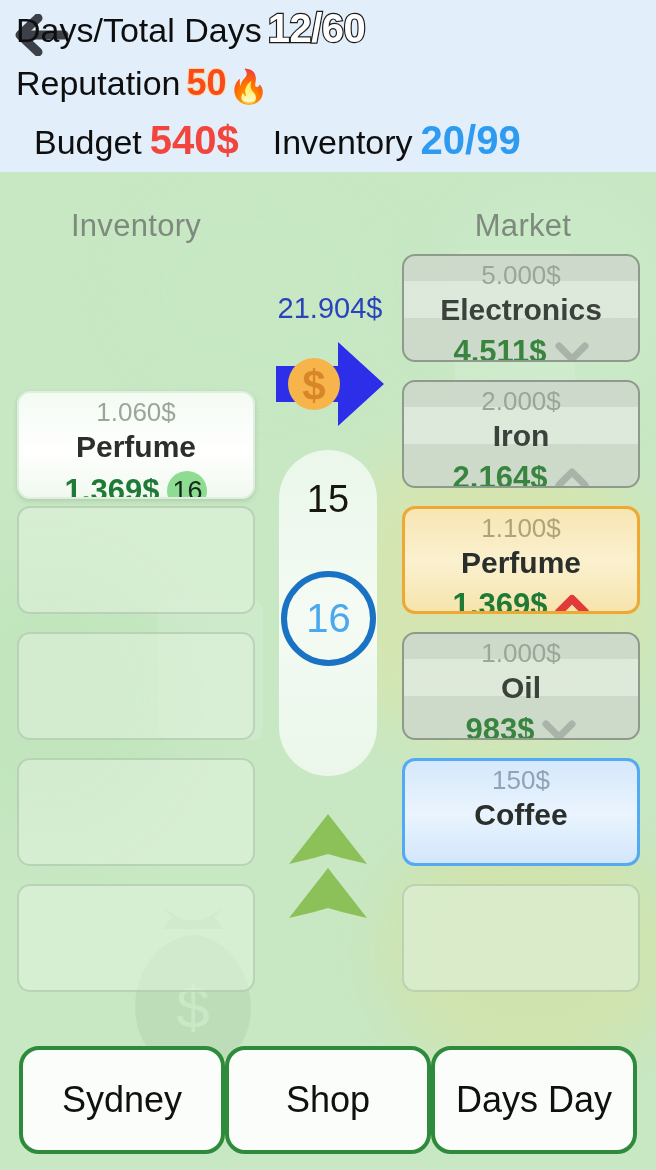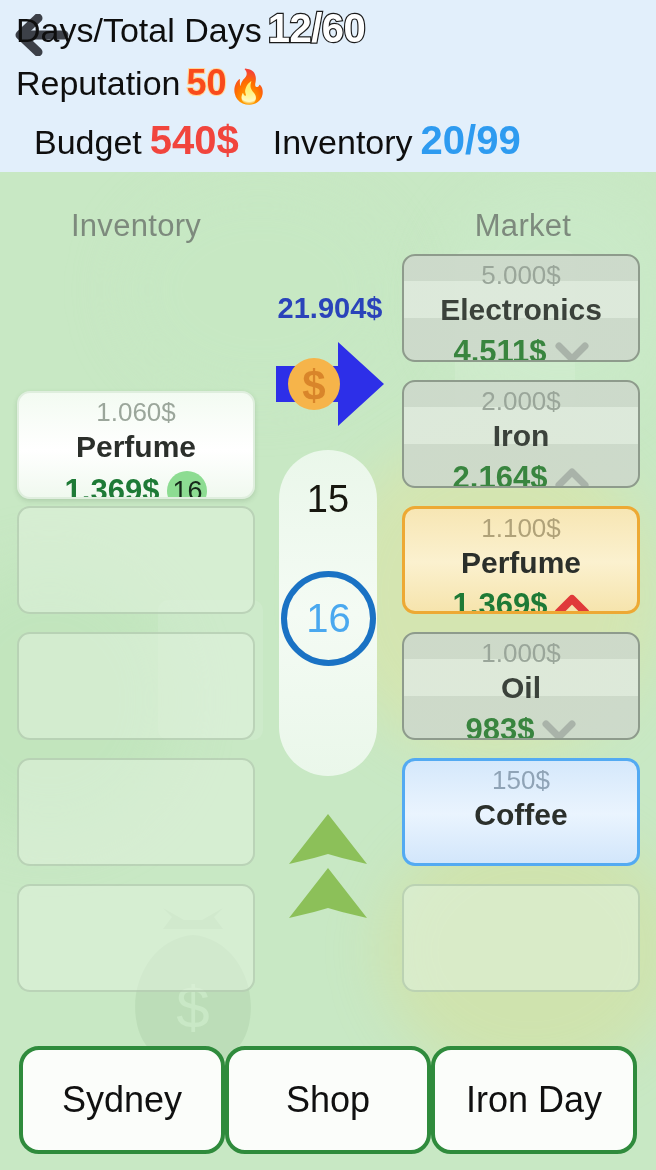--- a/index.html
+++ b/index.html
@@ -213,21 +213,21 @@
     font-size: 30px;
   }
 
   
   .total-value {
     position: absolute;
     left: 258px; top: 292px;
     width: 144px;
     text-align: center;
     font-size: 29px;
-    font-weight: bold;
+    font-weight: normal;
     color: #2a43ba;
     z-index: 4;
   }
   .transfer-arrow {
     position: absolute;
     left: 272px; top: 338px;
     width: 116px; height: 92px;
     z-index: 4;
     cursor: pointer;
   }
@@ -424,16 +424,16 @@
   <div class="up-arrows">
     <svg width="86" height="112" viewBox="0 0 86 112">
       <path d="M43 4 L82 54 L57 48 L43 44 L29 48 L4 54 Z" fill="#8cc059"></path>
       <path d="M43 58 L82 108 L57 102 L43 98 L29 102 L4 108 Z" fill="#8cc059"></path>
     </svg>
   </div>
 
   <div class="btn-bar">
     <div class="nav-btn">Sydney</div>
     <div class="nav-btn">Shop</div>
-    <div class="nav-btn">Iron Day</div>
+    <div class="nav-btn">Days Day</div>
   </div>
 
 </div>
 
 </body></html>

